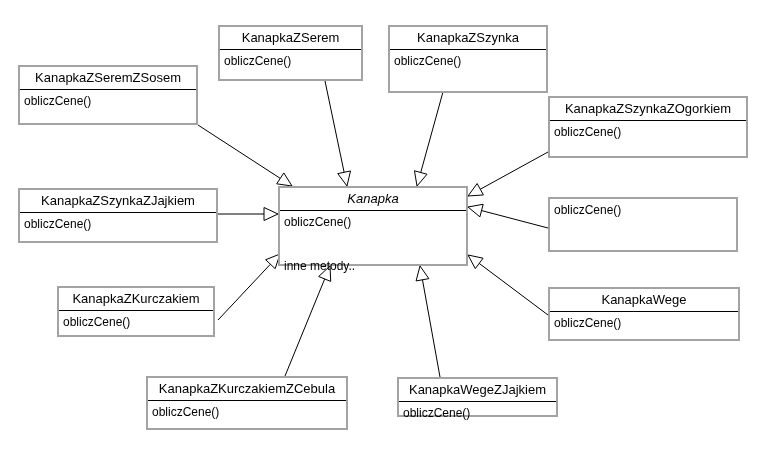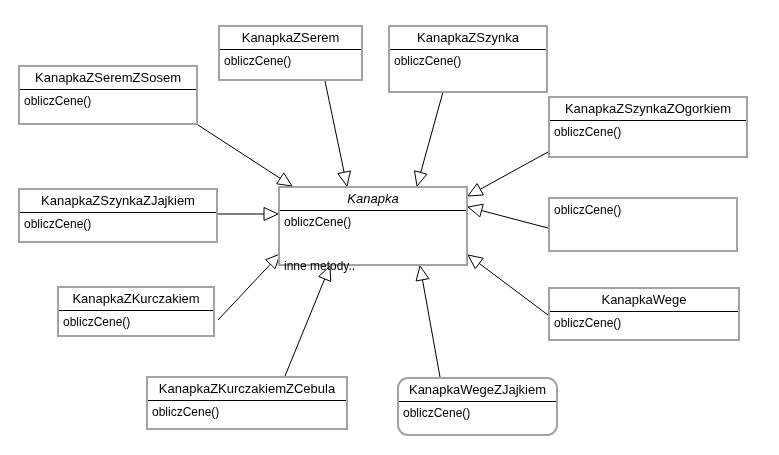--- a/index.html
+++ b/index.html
@@ -161,21 +161,21 @@
         <div class="uml-ops">
           <div class="uml-op">obliczCene()</div>
         </div>
       </div>
       <div class="uml-class" style="left: 146px; top: 376px; width: 202px; height: 54px;">
         <div class="uml-name">KanapkaZKurczakiemZCebula</div>
         <div class="uml-ops">
           <div class="uml-op">obliczCene()</div>
         </div>
       </div>
-      <div class="uml-class" style="left: 397px; top: 377px; width: 161px; height: 59px; border-radius: 11px;">
+      <div class="uml-class" style="left: 397px; top: 377px; width: 161px; height: 40px;">
         <div class="uml-name">KanapkaWegeZJajkiem</div>
         <div class="uml-ops">
           <div class="uml-op">obliczCene()</div>
         </div>
       </div>
     </div>
 
 </div>
 
 </body></html>

